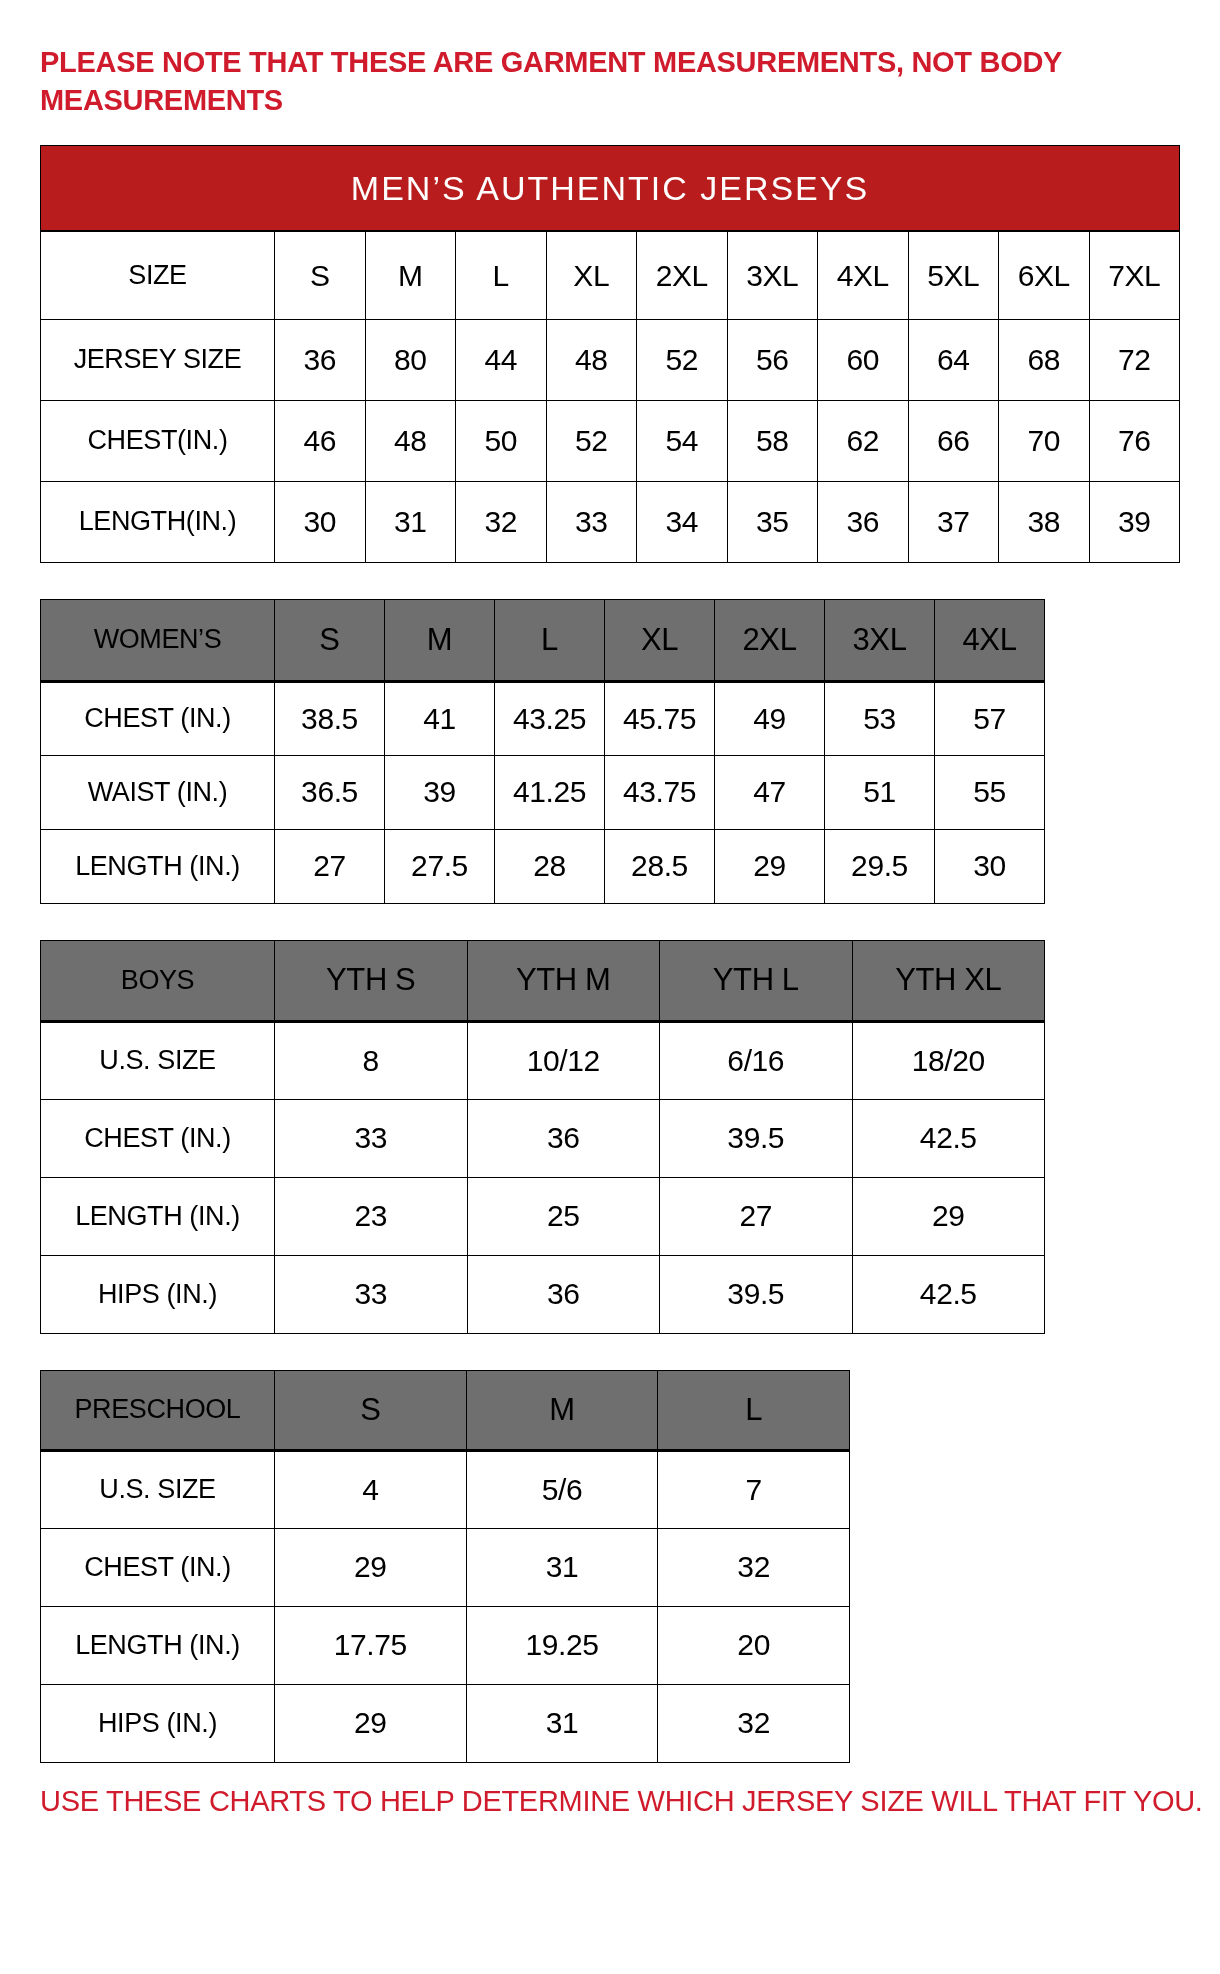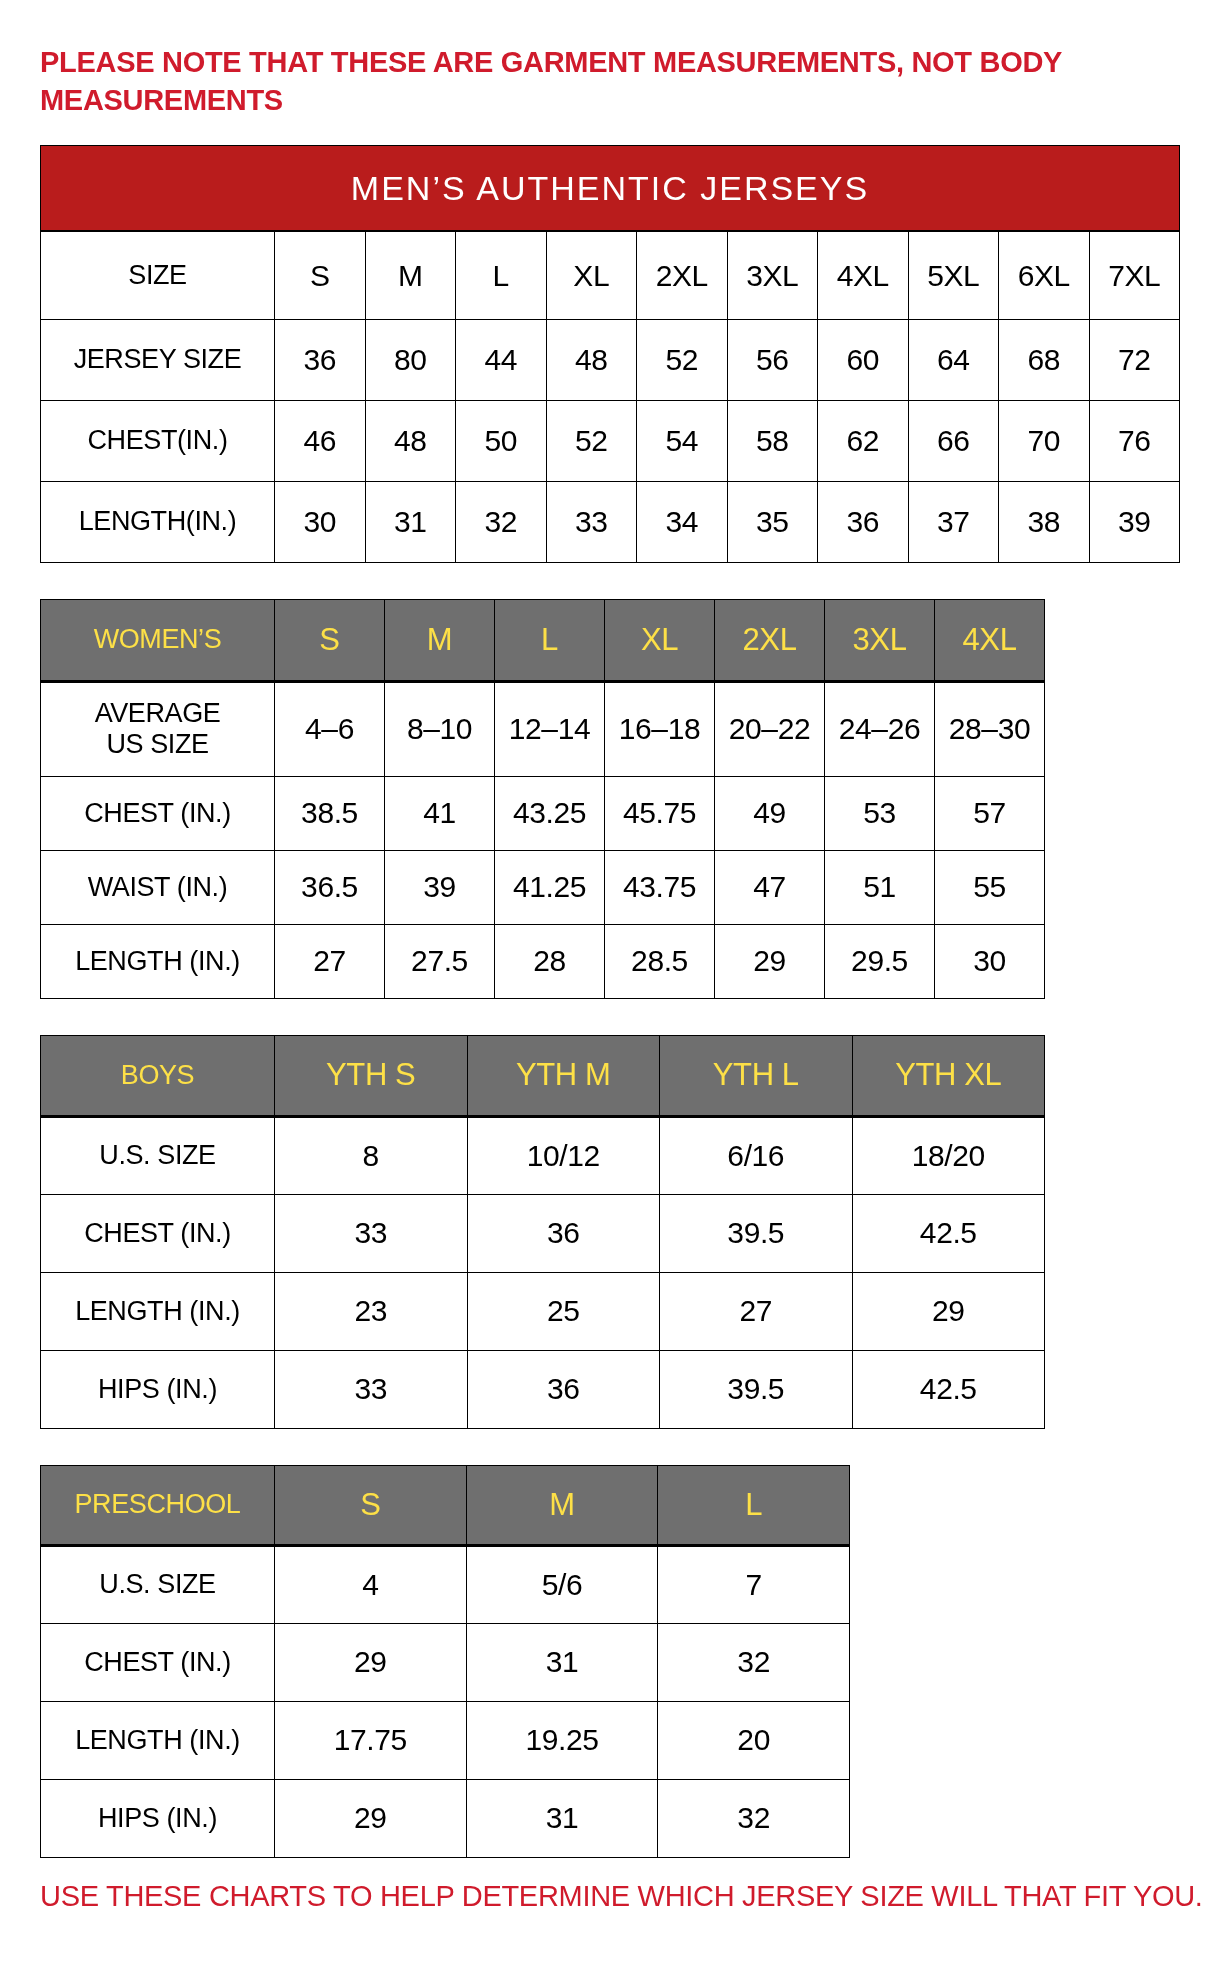--- a/index.html
+++ b/index.html
@@ -13,21 +13,21 @@
   .note{color:#d01b2c;font-size:29px;line-height:1.3;max-width:1105px;margin:24px 0 0 0;
     letter-spacing:-0.3px;font-weight:700;}
 
   table.tbl{border-collapse:collapse;table-layout:fixed;margin-top:36px;}
   table.mens{width:1140px;margin-top:26px;}
   table.wom, table.boys{width:1005px;}
   table.pre{width:810px;border-radius:28px;}
 
   .tbl th,.tbl td{border:1px solid #000;text-align:center;vertical-align:middle;
     padding:0;overflow:hidden;letter-spacing:-0.4px;}
-  .gray{background:#6f6f6f;color:#fde047;font-weight:400;font-size:31px;}
+  .gray{background:#6f6f6f;color:#000000;font-weight:400;font-size:31px;}
   .tbl tr.ghead th{border-bottom:3px solid #000;}
   .banner-row th{background:#b91c1c;color:#fff;font-size:34px;font-weight:400;
     letter-spacing:2px;height:84px;border-bottom:2px solid #000;}
 
   .lbl{font-size:27px;white-space:pre-line;line-height:1.15;}
   .num{font-size:30px;}
 
   .mens tr.hdr{height:88px;}
   .mens tbody tr{height:81px;}
   .wom thead tr{height:82px;}
@@ -140,31 +140,20 @@
         <th class="gray">S</th>
         <th class="gray">M</th>
         <th class="gray">L</th>
         <th class="gray">XL</th>
         <th class="gray">2XL</th>
         <th class="gray">3XL</th>
         <th class="gray">4XL</th>
       </tr>
     </thead>
     <tbody>
-      <tr class="tall">
-        <td class="lbl">AVERAGE
-US SIZE</td>
-        <td class="num">4–6</td>
-        <td class="num">8–10</td>
-        <td class="num">12–14</td>
-        <td class="num">16–18</td>
-        <td class="num">20–22</td>
-        <td class="num">24–26</td>
-        <td class="num">28–30</td>
-      </tr>
       <tr>
         <td class="lbl">CHEST (IN.)</td>
         <td class="num">38.5</td>
         <td class="num">41</td>
         <td class="num">43.25</td>
         <td class="num">45.75</td>
         <td class="num">49</td>
         <td class="num">53</td>
         <td class="num">57</td>
       </tr>

